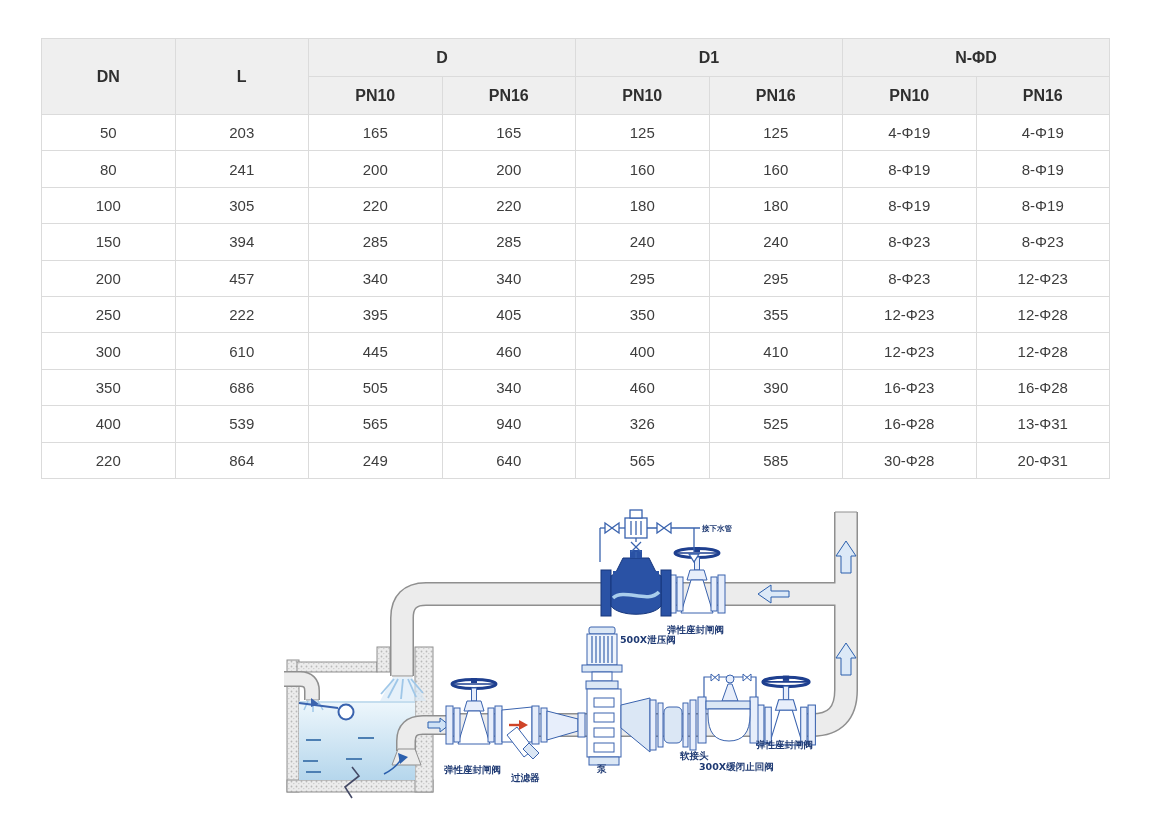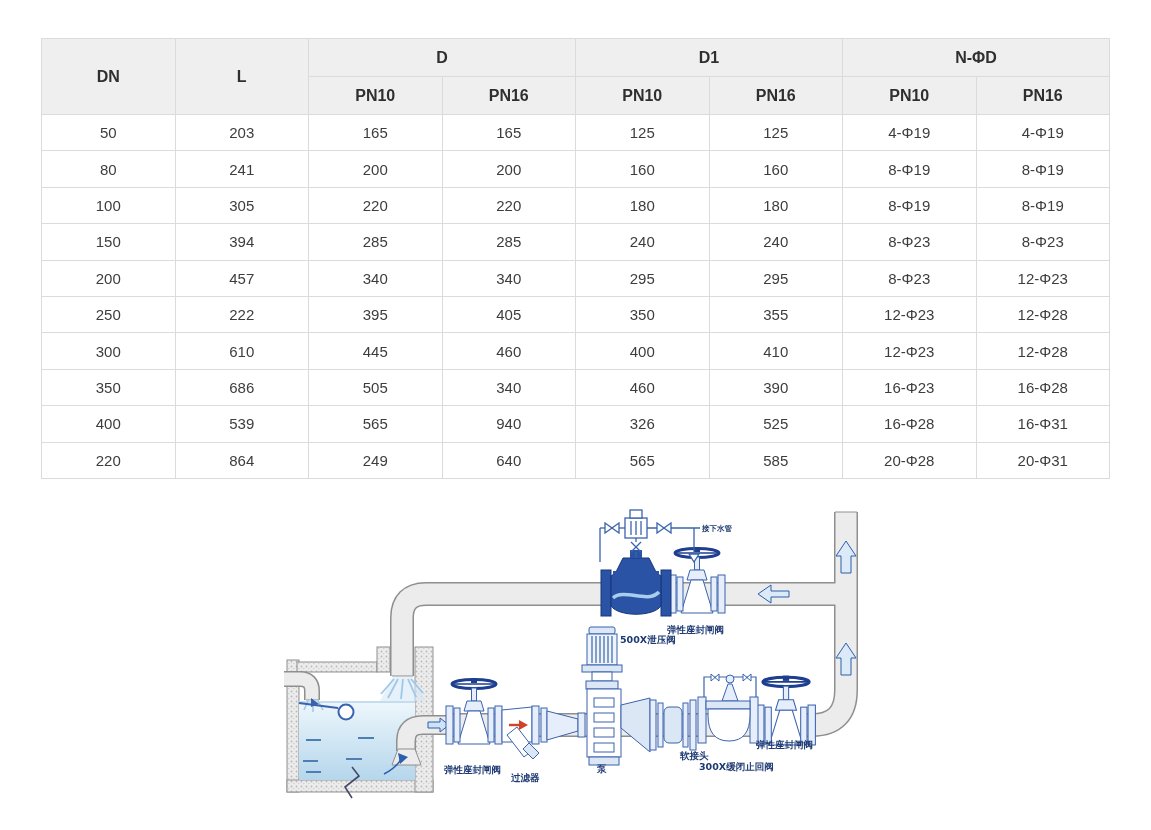--- a/index.html
+++ b/index.html
@@ -127,30 +127,30 @@
         <td>16-Φ28</td>
       </tr>
       <tr>
         <td>400</td>
         <td>539</td>
         <td>565</td>
         <td>940</td>
         <td>326</td>
         <td>525</td>
         <td>16-Φ28</td>
-        <td>16-Φ31</td>
+        <td>13-Φ31</td>
       </tr>
       <tr>
         <td>220</td>
         <td>864</td>
         <td>249</td>
         <td>640</td>
         <td>565</td>
         <td>585</td>
-        <td>20-Φ28</td>
+        <td>30-Φ28</td>
         <td>20-Φ31</td>
       </tr>
     </tbody>
 </table>
 
 <svg id="diagram" width="600" height="330" viewBox="275 500 600 330">
   <defs>
     <pattern id="stip" width="5" height="5" patternUnits="userSpaceOnUse">
       <rect width="5" height="5" fill="#ececec"></rect>
       <circle cx="1.5" cy="1.5" r="0.9" fill="#b9b9b9"></circle>

